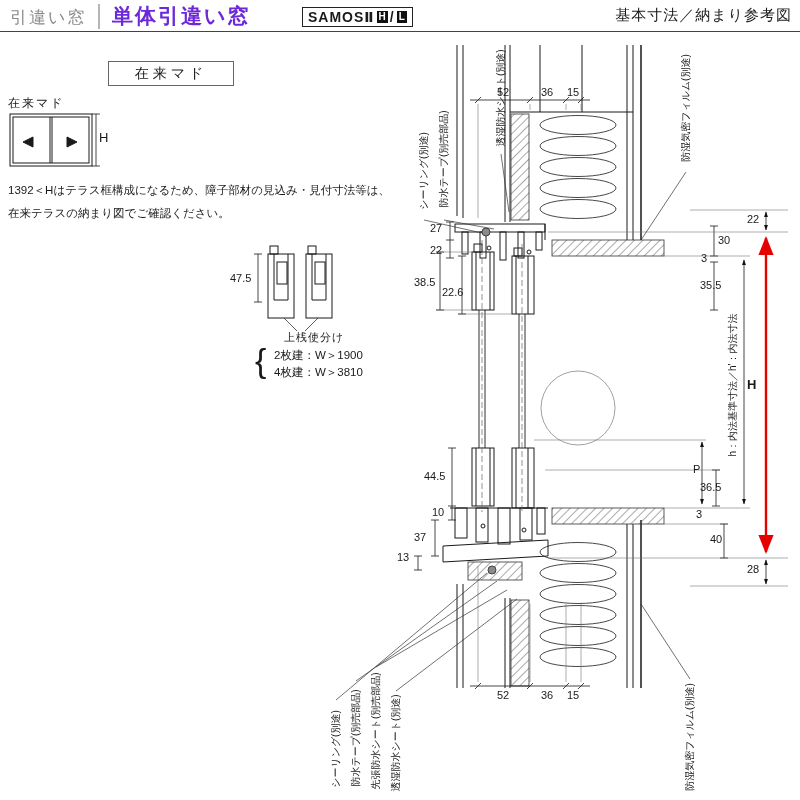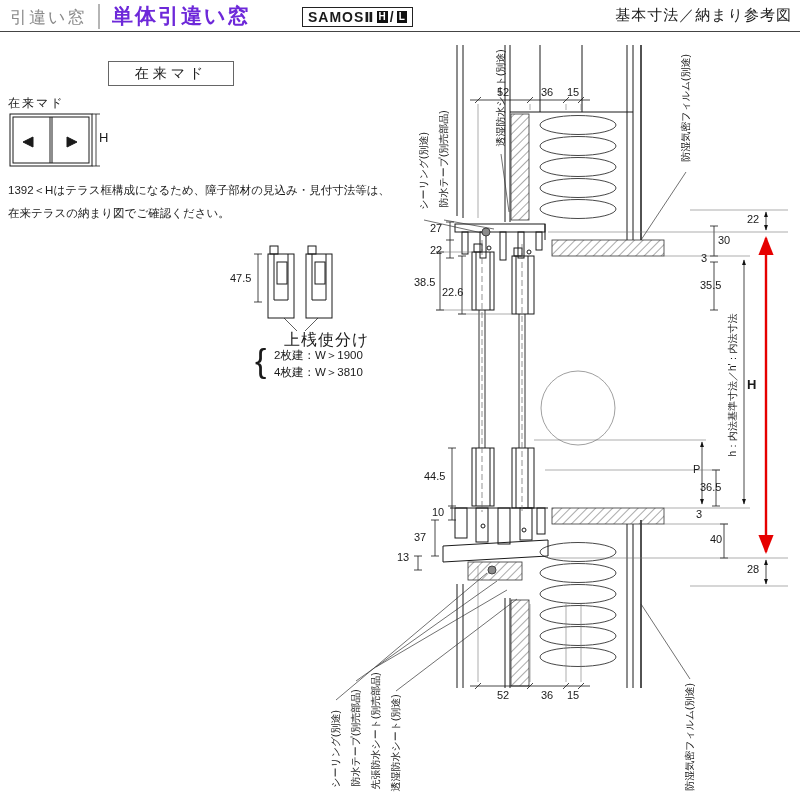--- a/index.html
+++ b/index.html
@@ -15,21 +15,21 @@
   .hd-right{right:8px;top:6px;font-size:15px;letter-spacing:1px;}
   .hd-rule{left:0;top:31px;width:800px;height:0;border-top:1.5px solid #444;}
   .samos{left:302px;top:7px;border:1.5px solid #222;padding:1px 5px;font-size:14px;font-weight:bold;
          display:flex;align-items:center;gap:2px;letter-spacing:1px;}
   .chip{background:#111;color:#fff;font-size:10px;line-height:12px;padding:0 2px;font-weight:bold;letter-spacing:0;}
   .zaikai{left:108px;top:61px;width:124px;height:23px;border:1px solid #666;font-size:14px;
           text-align:center;line-height:23px;letter-spacing:4px;}
   .secname{left:8px;top:95px;font-size:12px;letter-spacing:2px;}
   .note{left:8px;font-size:11.5px;line-height:15px;}
   .h-elev{left:99px;top:130px;font-size:13px;}
-  .det-title{left:284px;top:330px;font-size:16px;letter-spacing:1px;}
+  .det-title{left:284px;top:330px;font-size:11px;letter-spacing:1px;}
   .brace{left:255px;top:341px;font-size:34px;font-weight:300;line-height:38px;}
   .det-line{font-size:11.5px;}
   .bigH{left:747px;top:377px;font-size:13px;font-weight:bold;}
 </style>
 </head>
 <body>
 
 <div id="stage">
 
   <svg width="800" height="800" viewBox="0 0 800 800" style="position:absolute;left:0;top:0;">

